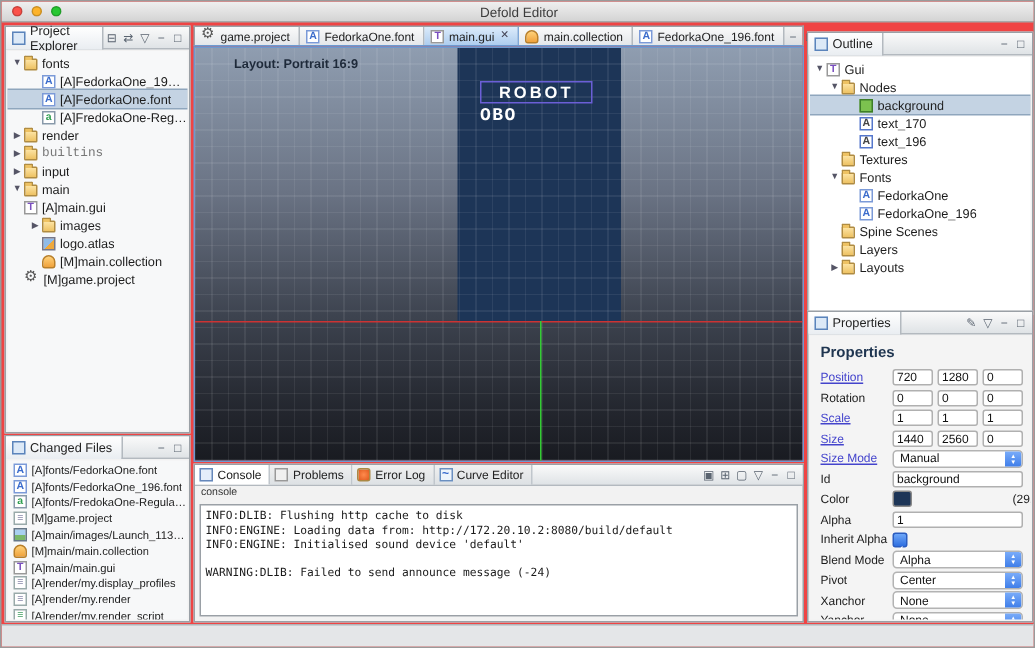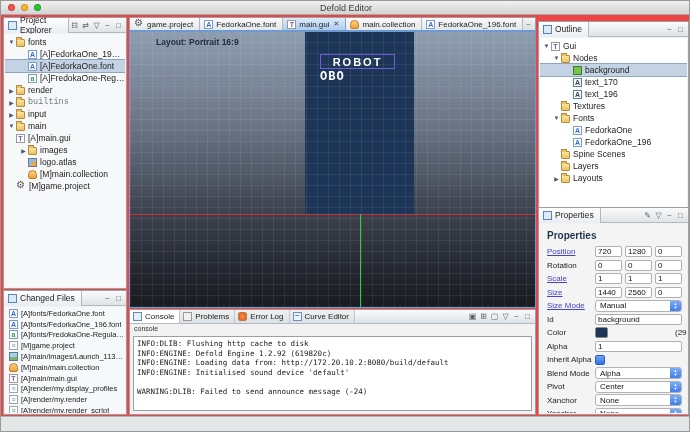--- a/index.html
+++ b/index.html
@@ -313,21 +313,20 @@
         <span class="tbi">⊞</span>
         <span class="tbi">▢</span>
         <span class="tbi">▽</span>
         <span class="tbi">−</span>
         <span class="tbi">□</span>
       </div>
     </div>
     <div class="clabel">console</div>
     <div class="cout">
       <div class="cline">INFO:DLIB: Flushing http cache to disk</div>
-      <div class="cline">INFO:ENGINE: Defold Engine 1.2.92 (619820c)</div>
       <div class="cline">INFO:ENGINE: Loading data from: http://172.20.10.2:8080/build/default</div>
       <div class="cline">INFO:ENGINE: Initialised sound device 'default'</div>
       <div class="cline"></div>
       <div class="cline">WARNING:DLIB: Failed to send announce message (-24)</div>
     </div>
   </div>
 
   <div class="panel" style="left:537px;top:20px;width:151px;height:189px;">
     <div class="ptabbar">
       <div class="ptab">

